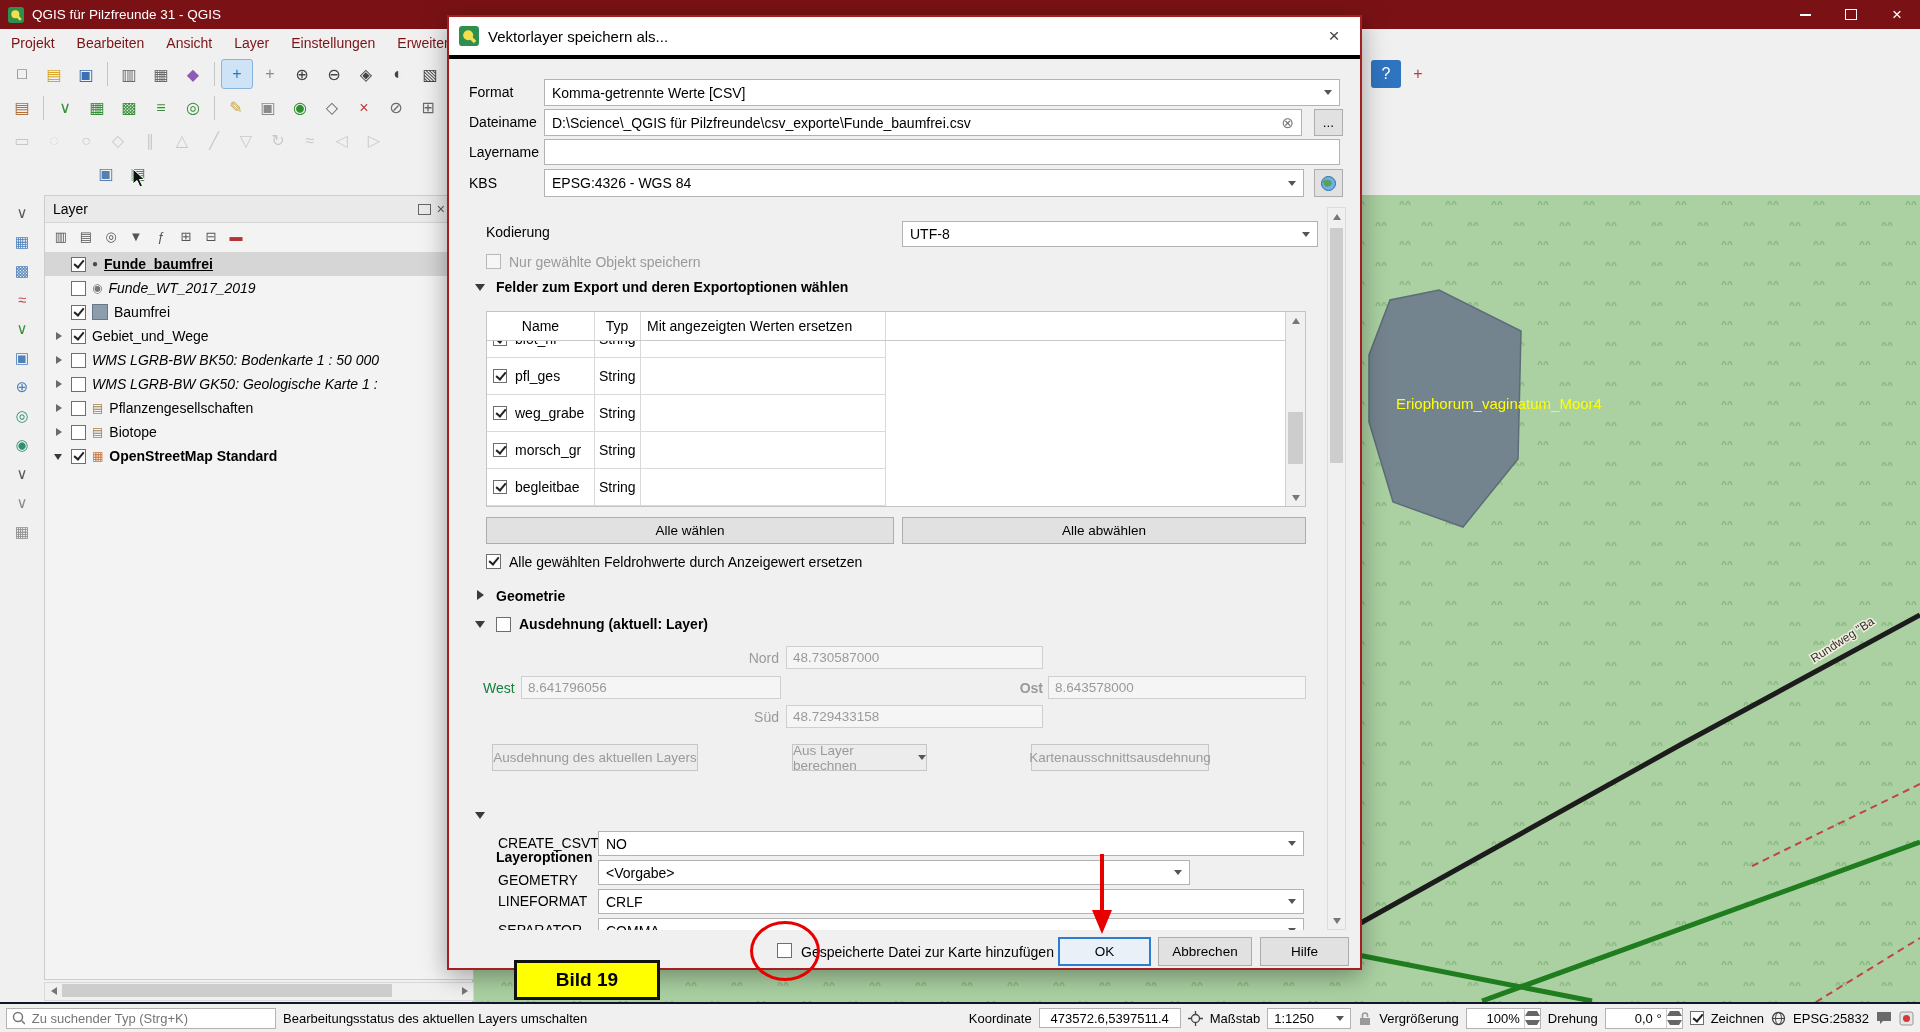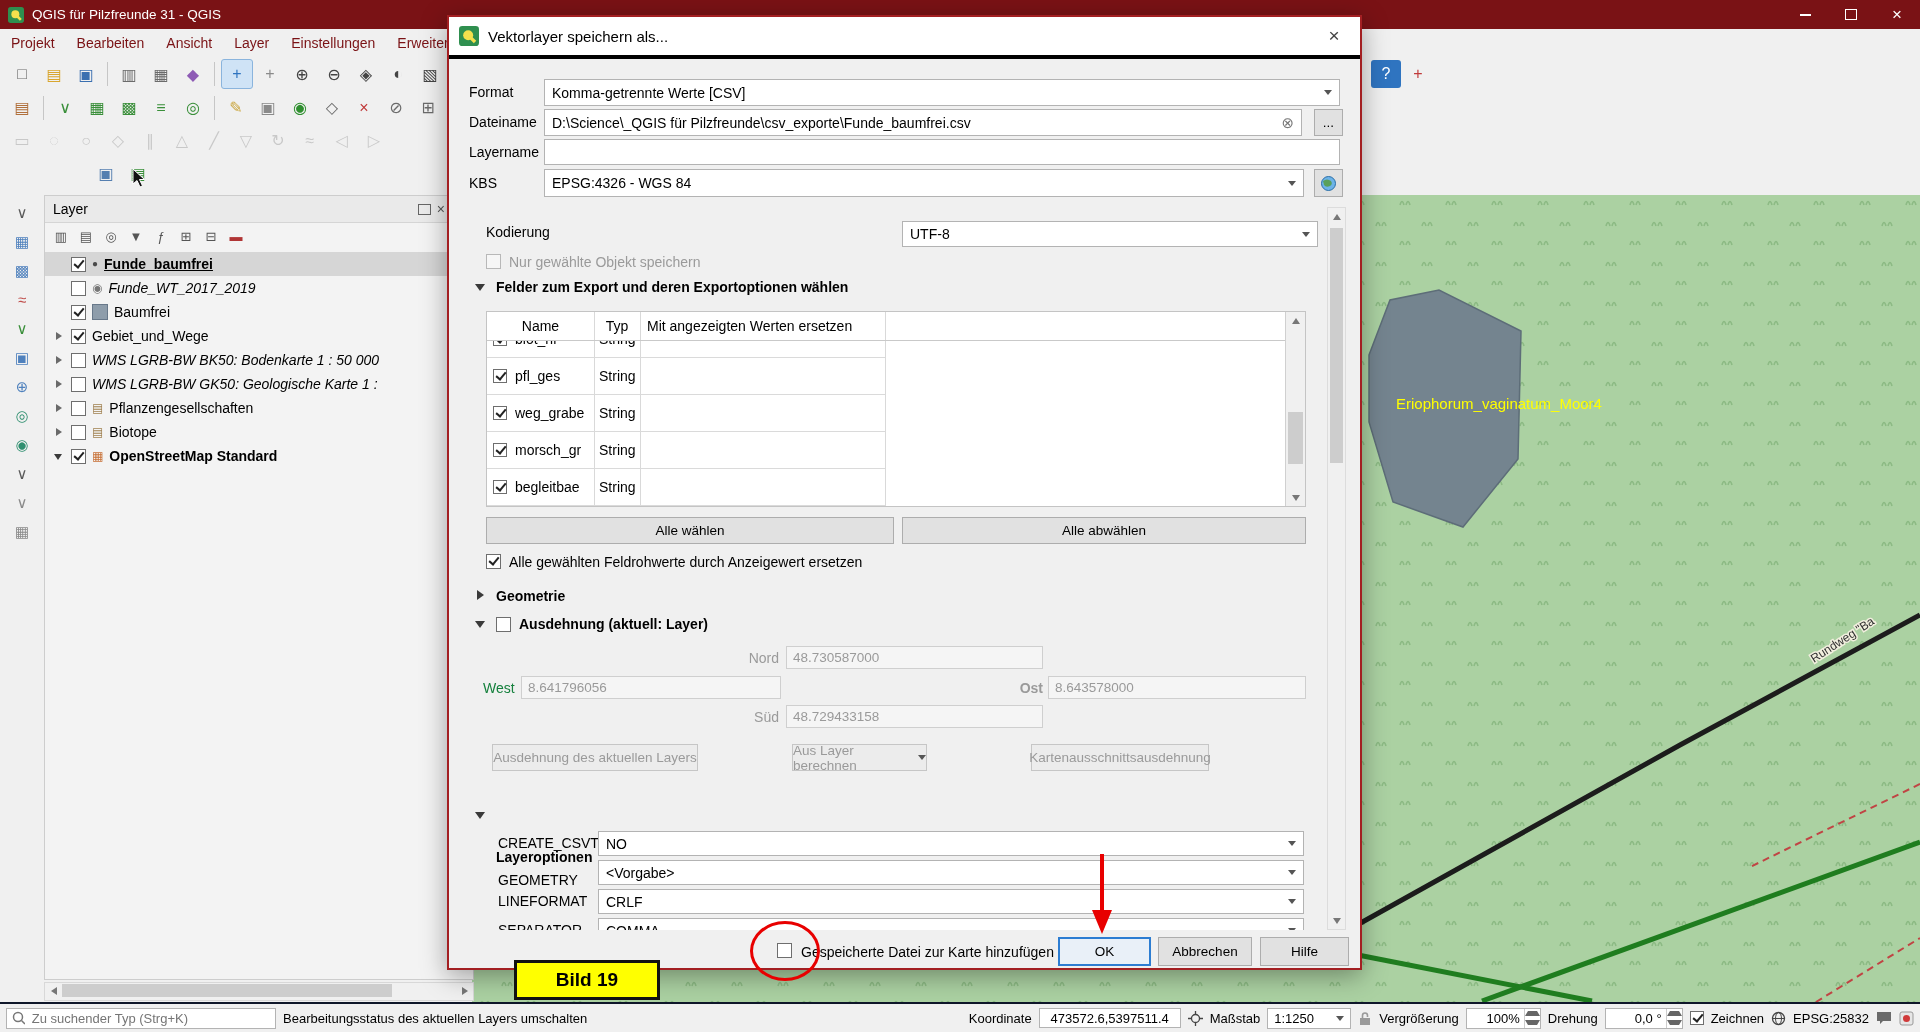--- a/index.html
+++ b/index.html
@@ -508,21 +508,21 @@
 
       <span class="stri-o" style="left:26px;top:605px;"></span>
       <span class="d-sec" style="left:47px;top:598px;margin-top:44px;">Layeroptionen</span>
 
       <span class="d-label" style="left:49px;top:628px;">CREATE_CSVT</span>
       <div class="combo" style="left:149px;top:624px;width:706px;height:25px;">
         <span>NO</span>
         <span class="carr"></span>
       </div>
       <span class="d-label" style="left:49px;top:657px;margin-top:8px;">GEOMETRY</span>
-      <div class="combo" style="left:149px;top:653px;width:706px;height:25px;">
+      <div class="combo" style="left:149px;top:653px;width:592px;height:25px;">
         <span>&lt;Vorgabe&gt;</span>
         <span class="carr"></span>
       </div>
       <span class="d-label" style="left:49px;top:686px;">LINEFORMAT</span>
       <div class="combo" style="left:149px;top:682px;width:706px;height:25px;">
         <span>CRLF</span>
         <span class="carr"></span>
       </div>
       <span class="d-label" style="left:49px;top:715px;">SEPARATOR</span>
       <div class="combo" style="left:149px;top:711px;width:706px;height:25px;">

